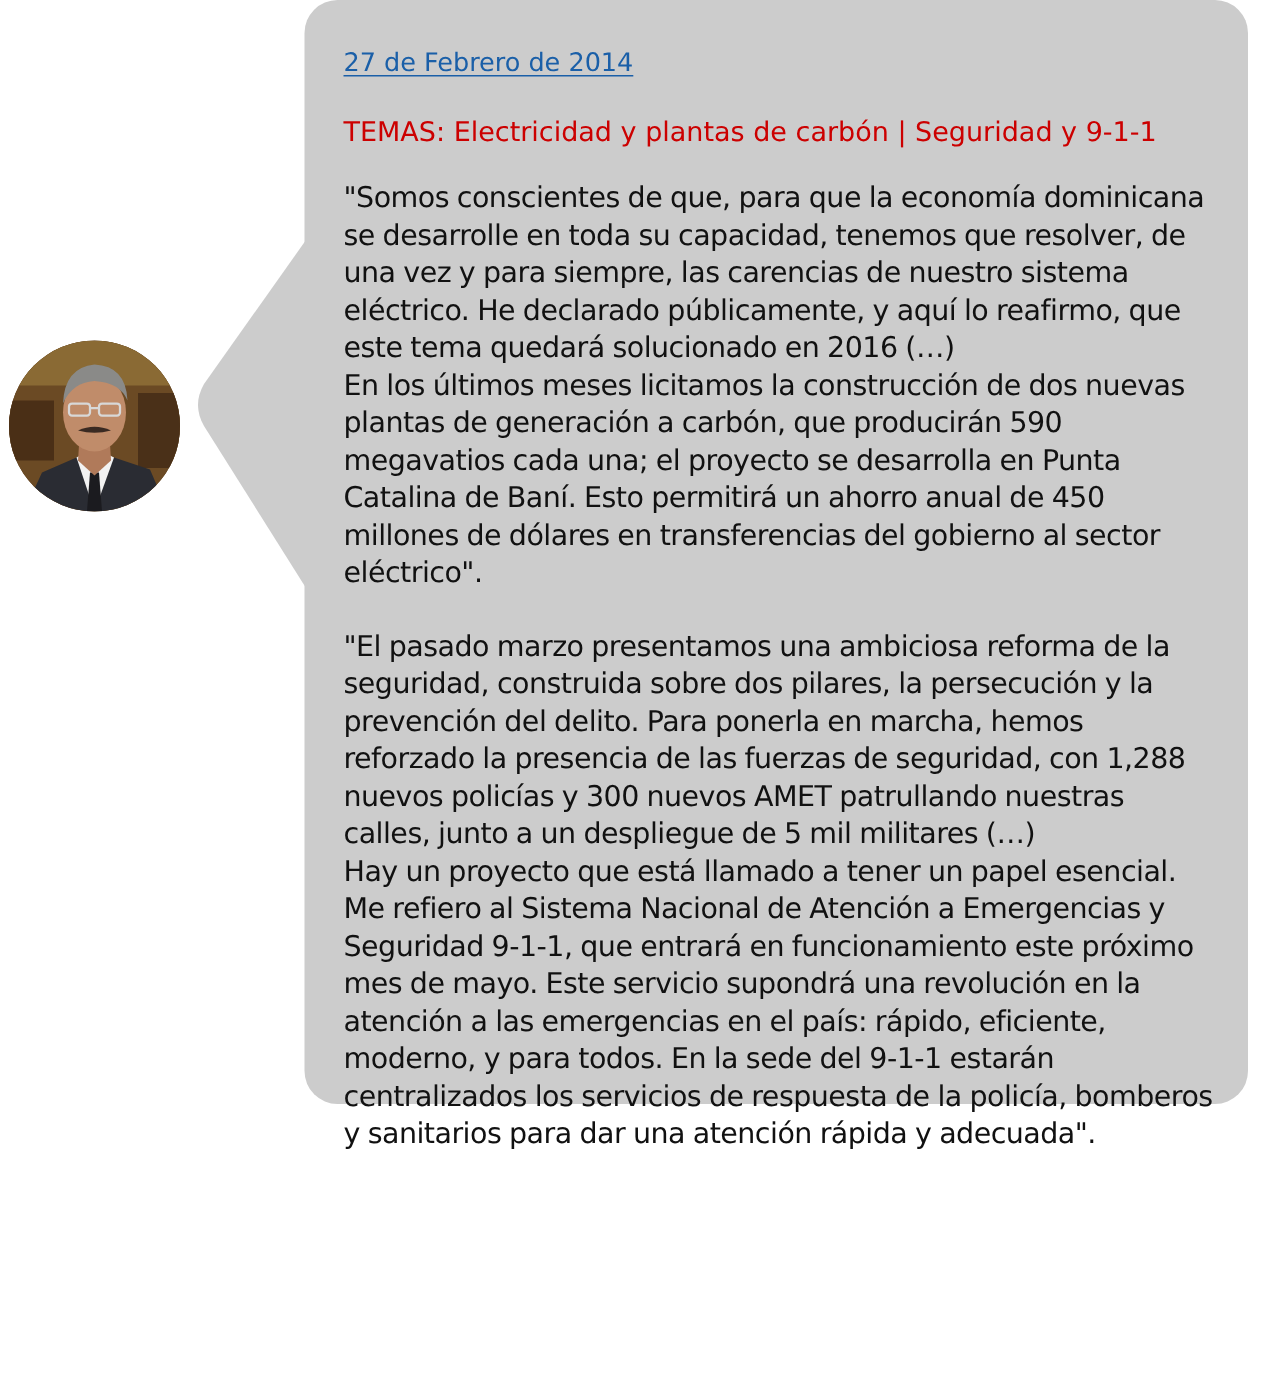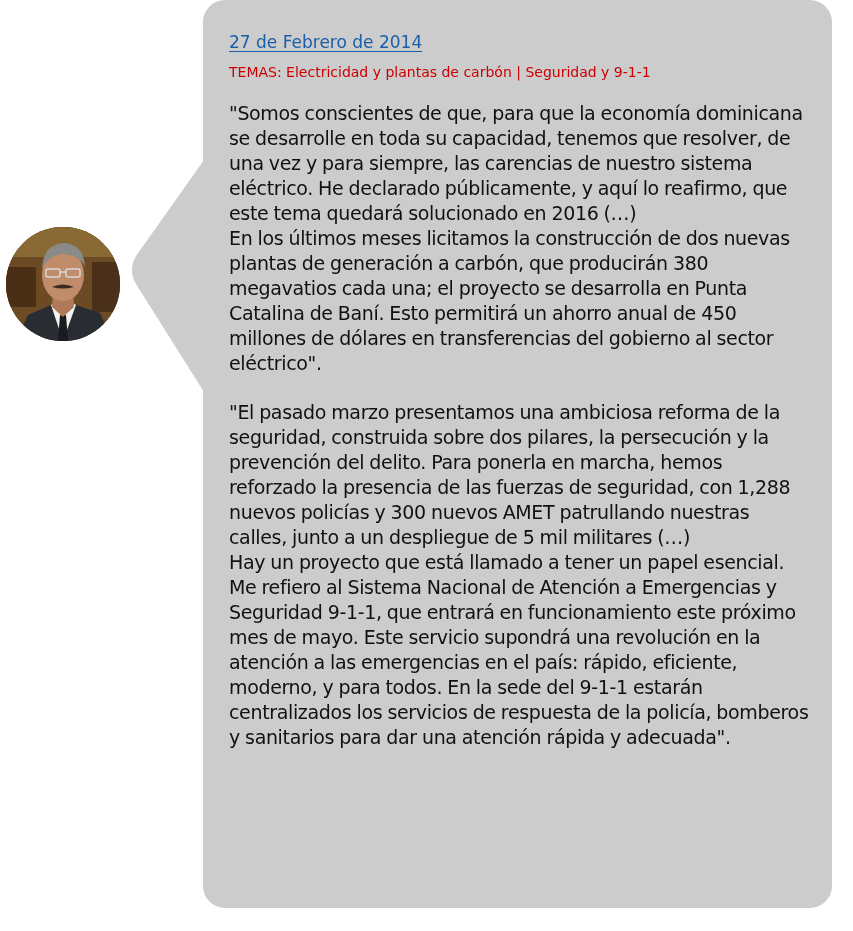--- a/index.html
+++ b/index.html
@@ -30,40 +30,40 @@
       left: 128px;
       top: 160px;
       width: 80px;
       height: 232px;
     }
     .bubble {
       position: absolute;
       left: 203px;
       top: 0px;
       width: 629px;
-      height: 908px;
+      height: 736px;
       background: #cccccc;
       border-radius: 22px;
       box-sizing: border-box;
       padding: 30px 20px 0 26px;
     }
     .date-link {
       display: inline-block;
       color: #1a5fa8;
       font-family: "DejaVu Sans", sans-serif;
       font-size: 17px;
       text-decoration: underline;
       text-underline-offset: 3px;
       margin-top: 2px;
       cursor: pointer;
     }
     .topics {
       color: #cc0000;
-      font-size: 14px;
-      margin-top: 12px;
+      font-size: 18px;
+      margin-top: 26px;
       white-space: nowrap;
     }
     .quote {
       font-family: "DejaVu Sans", sans-serif;
       font-size: 19px;
       line-height: 25px;
       color: #111111;
       letter-spacing: -0.35px;
       word-spacing: -0.5px;
     }
@@ -110,21 +110,21 @@
 <svg class="bubble-pointer" viewBox="0 0 80 232">
   <path d="M80 0 L76 0 L8 96 Q0 110 8 124 L76 232 L80 232 Z" fill="#cccccc"></path>
 </svg>
 
 <div class="bubble">
   <a class="date-link">27 de Febrero de 2014</a>
   <div class="topics">TEMAS: Electricidad y plantas de carbón | Seguridad y 9-1-1</div>
 
   <div class="quote quote-1">
     <p class="para">"Somos conscientes de que, para que la economía dominicana se desarrolle en toda su capacidad, tenemos que resolver, de una vez y para siempre, las carencias de nuestro sistema eléctrico. He declarado públicamente, y aquí lo reafirmo, que este tema quedará solucionado en 2016 (…)</p>
-    <p class="para">En los últimos meses licitamos la construcción de dos nuevas plantas de generación a carbón, que producirán 380 megavatios cada una; el proyecto se desarrolla en Punta Catalina de Baní. Esto permitirá un ahorro anual de 450 millones de dólares en transferencias del gobierno al sector eléctrico".</p>
+    <p class="para">En los últimos meses licitamos la construcción de dos nuevas plantas de generación a carbón, que producirán 590 megavatios cada una; el proyecto se desarrolla en Punta Catalina de Baní. Esto permitirá un ahorro anual de 450 millones de dólares en transferencias del gobierno al sector eléctrico".</p>
   </div>
 
 
   <div class="quote quote-2">
     <p class="para">"El pasado marzo presentamos una ambiciosa reforma de la seguridad, construida sobre dos pilares, la persecución y la prevención del delito. Para ponerla en marcha, hemos reforzado la presencia de las fuerzas de seguridad, con 1,288 nuevos policías y 300 nuevos AMET patrullando nuestras calles, junto a un despliegue de 5 mil militares (…)</p>
     <p class="para">Hay un proyecto que está llamado a tener un papel esencial. Me refiero al Sistema Nacional de Atención a Emergencias y Seguridad 9-1-1, que entrará en funcionamiento este próximo mes de mayo. Este servicio supondrá una revolución en la atención a las emergencias en el país: rápido, eficiente, moderno, y para todos. En la sede del 9-1-1 estarán centralizados los servicios de respuesta de la policía, bomberos y sanitarios para dar una atención rápida y adecuada".</p>
   </div>
 </div>
 
 </body></html>

